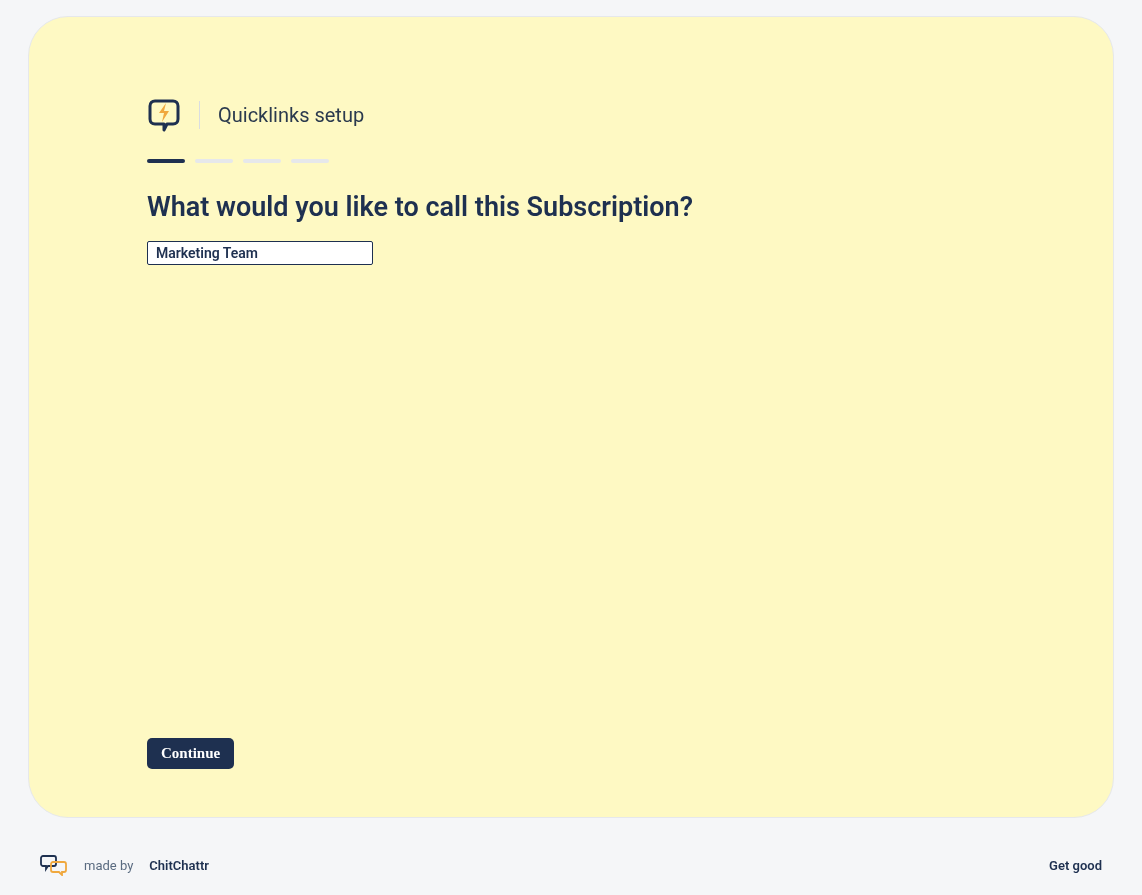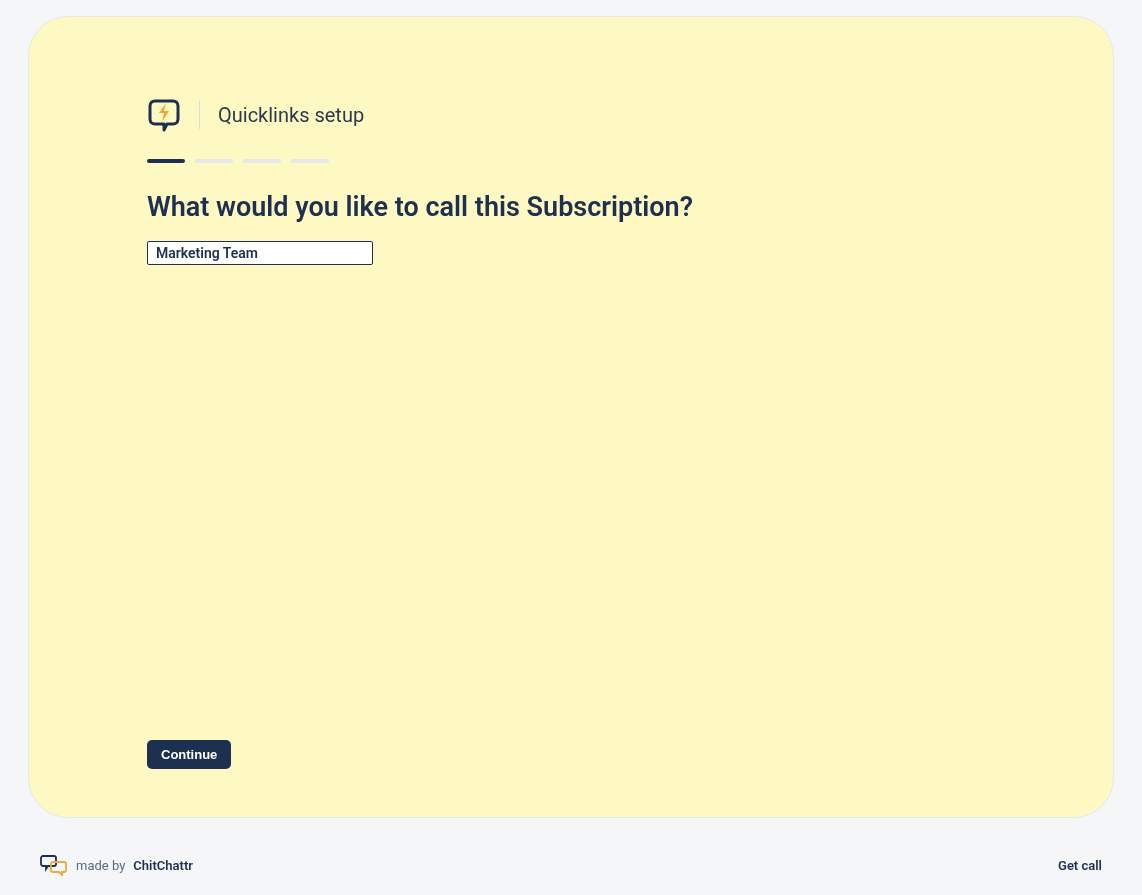--- a/index.html
+++ b/index.html
@@ -95,40 +95,40 @@
     }
     .continue-button {
       position: absolute;
       bottom: 48px;
       left: 118px;
       background: #1e3050;
       color: #ffffff;
       border: none;
       border-radius: 5px;
       padding: 7px 14px;
-      font-size: 13px;
+      font-size: 15px;
       font-weight: 600;
       cursor: pointer;
-      font-family: Liberation Sans, sans-serif;
+      font-family: Liberation Serif, serif;
     }
     .footer {
       position: absolute;
       bottom: 0;
       left: 0;
       right: 0;
       height: 60px;
       display: flex;
       align-items: center;
       justify-content: space-between;
       padding: 0 40px;
     }
     .footer-left {
       display: flex;
       align-items: center;
-      gap: 8px;
+      gap: 16px;
     }
     .footer-logo {
       width: 28px;
       height: 22px;
     }
     .made-by-text {
       font-size: 13px;
       color: #5a6b80;
     }
     .brand-name {
@@ -177,14 +177,14 @@
   <div class="footer-left">
     <div class="footer-logo">
       <svg width="28" height="22" viewBox="0 0 28 22">
         <path d="M 3 2 L 14 2 C 15 2 16 3 16 4 L 16 10 C 16 11 15 12 14 12 L 8 12 L 6 15 L 6 12 L 3 12 C 2 12 1 11 1 10 L 1 4 C 1 3 2 2 3 2 Z" fill="none" stroke="#1e3050" stroke-width="1.8"></path>
         <path d="M 13 8 L 24 8 C 25 8 26 9 26 10 L 26 16 C 26 17 25 18 24 18 L 22 18 L 22 21 L 19 18 L 13 18 C 12 18 11 17 11 16 L 11 10 C 11 9 12 8 13 8 Z" fill="none" stroke="#f0a83e" stroke-width="1.8"></path>
       </svg>
     </div>
     <span class="made-by-text">made by</span>
     <span class="brand-name">ChitChattr</span>
   </div>
-  <div class="get-help">Get call</div>
+  <div class="get-help">Get good</div>
 </div>
 
 </body></html>

